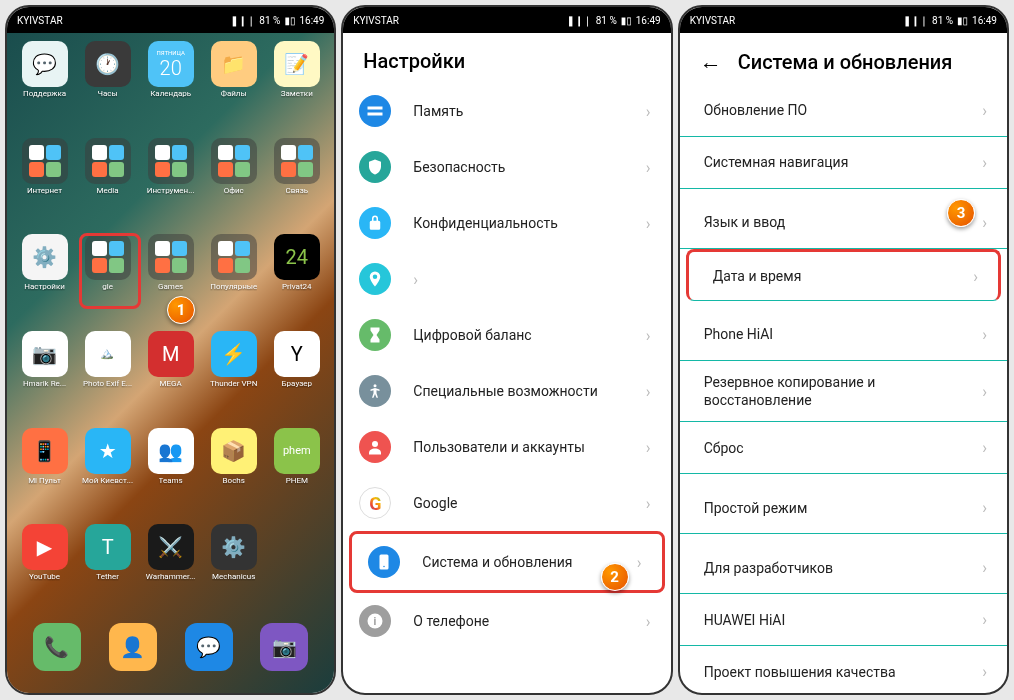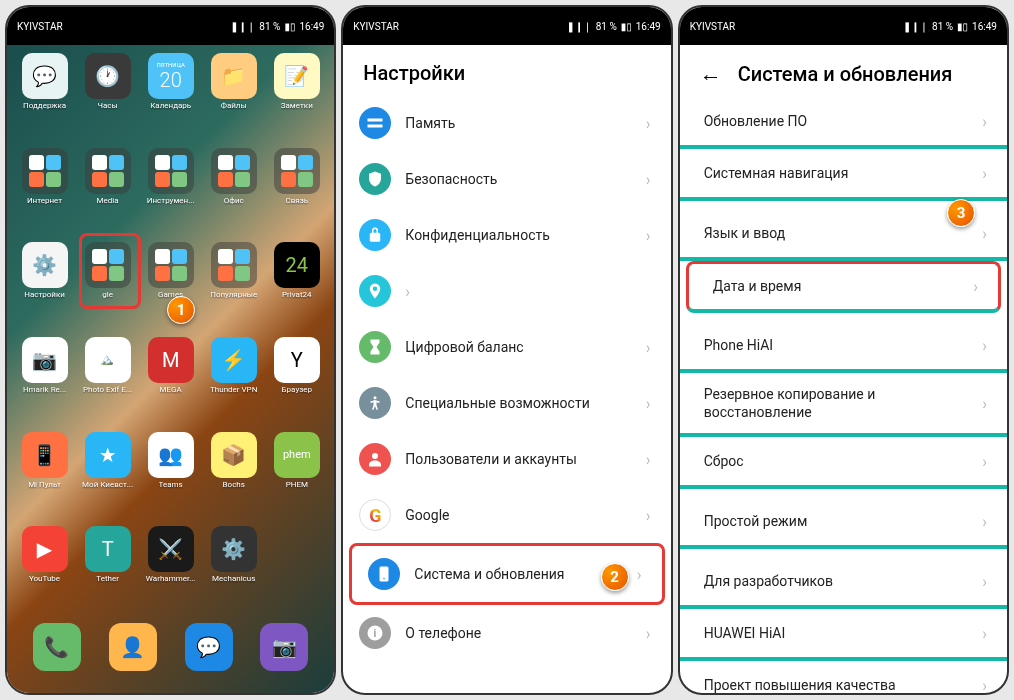--- a/index.html
+++ b/index.html
@@ -1,34 +1,34 @@
 <!DOCTYPE html>
 <html><head>
 <meta charset="utf-8">
 <style>
 *{margin:0;padding:0;box-sizing:border-box;font-family:-apple-system,Roboto,Arial,sans-serif}
 body{background:#e8e8e8;width:1014px;height:700px;display:flex;gap:5px;padding:5px}
 .phone{flex:1;background:#fff;border-radius:24px;overflow:hidden;display:flex;flex-direction:column;border:2px solid #333;position:relative}
-.status{height:38px;background:#000;color:#fff;display:flex;align-items:center;padding:0 10px;font-size:10px;justify-content:space-between}
+.status{height:26px;background:#000;color:#fff;display:flex;align-items:center;padding:0 10px;font-size:10px;justify-content:space-between}
 .status-r{display:flex;gap:4px;align-items:center}
 .p1{position:relative}
 .wall{flex:1;background:linear-gradient(135deg,#1a4d4d 0%,#2d6b5f 30%,#d4a574 50%,#8b4513 60%,#1a3d3d 100%);padding:8px;display:flex;flex-direction:column}
 .grid{display:grid;grid-template-columns:repeat(5,1fr);gap:6px 4px;flex:1}
 .app{display:flex;flex-direction:column;align-items:center;gap:2px}
 .ico{width:46px;height:46px;border-radius:10px;display:flex;align-items:center;justify-content:center;font-size:20px}
 .lbl{color:#fff;font-size:8px;text-shadow:0 1px 2px rgba(0,0,0,.6);white-space:nowrap;overflow:hidden;max-width:60px}
 .dock{display:flex;justify-content:space-around;padding:8px 4px 14px}
 .dock .ico{width:48px;height:48px;border-radius:12px}
 .hl1{position:absolute;border:3px solid #e53935;border-radius:8px;pointer-events:none}
 .badge{position:absolute;width:28px;height:28px;border-radius:50%;background:radial-gradient(circle at 30% 30%,#ff9800,#e65100);color:#fff;font-weight:bold;display:flex;align-items:center;justify-content:center;font-size:15px;box-shadow:0 2px 4px rgba(0,0,0,.4);border:1px solid #fff}
 .hdr{padding:16px 20px 10px;font-size:20px;font-weight:500;display:flex;align-items:center;gap:16px}
 .back{font-size:22px;cursor:pointer}
 .list{flex:1;overflow:hidden}
-.row{display:flex;align-items:center;padding:12px 20px 12px 16px;gap:14px;cursor:pointer;min-height:52px}
-.row.nr{padding-left:24px;border-bottom:4px solid #14b8a6}
+.row{display:flex;align-items:center;padding:12px 20px 12px 16px;gap:22px;cursor:pointer;min-height:52px}
+.row.nr{padding-left:24px;border-bottom:1px solid #14b8a6}
 .ric{width:32px;height:32px;border-radius:50%;display:flex;align-items:center;justify-content:center;color:#fff;flex-shrink:0}
 .rtx{flex:1;font-size:14px;color:#222;line-height:1.3}
 .chev{color:#bbb;font-size:16px}
 .hl2{border:3px solid #e53935;border-radius:8px;margin:0 6px}
 .sep{height:8px}
 svg{width:18px;height:18px;fill:currentColor}
 </style>
 </head>
 <body>
 

